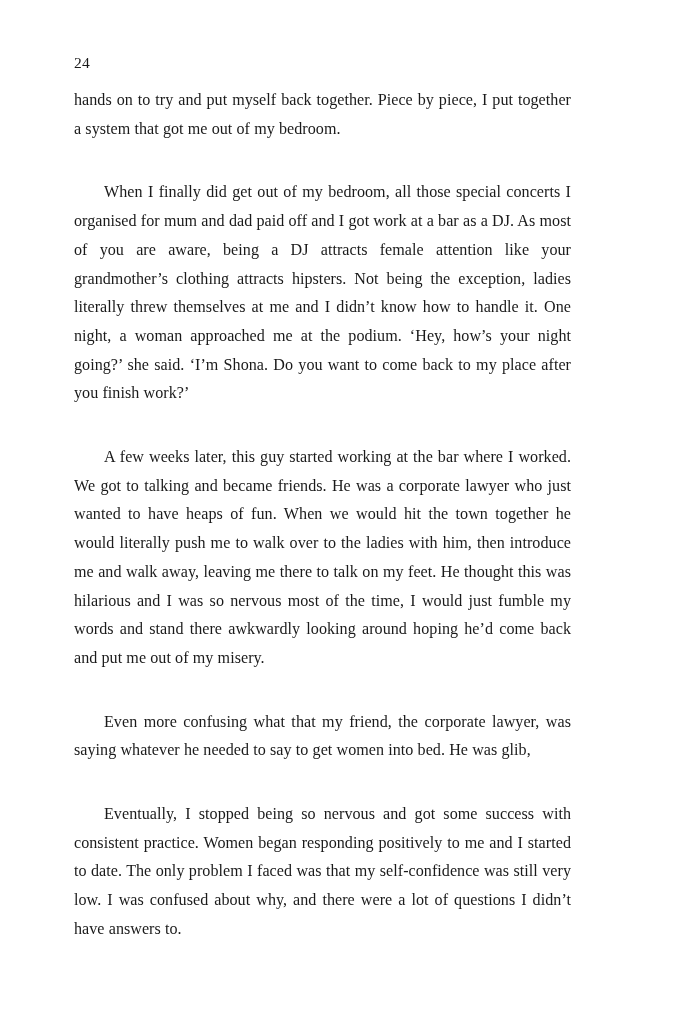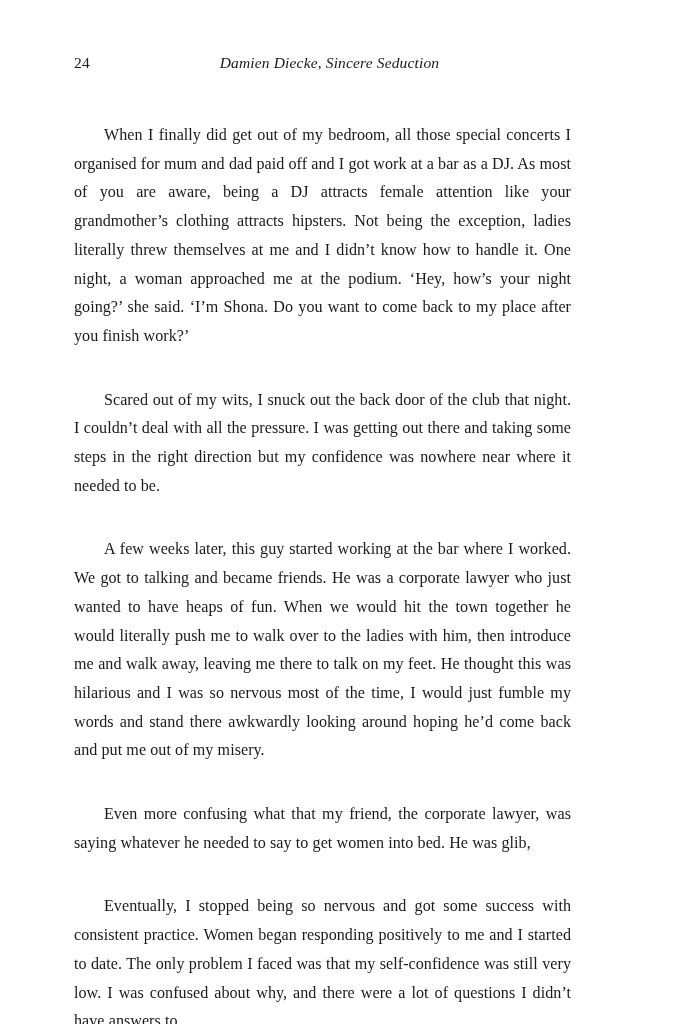--- a/index.html
+++ b/index.html
@@ -70,24 +70,23 @@
     text-indent: 0;
   }
 </style>
 </head>
 <body>
 
 <div class="page">
 
   <div class="running-head">
     <span class="folio">24</span>
-    <span class="head-title">Damien Diecke, Sincere Seduction</span>
   </div>
 
   <div class="textblock">
+    <p class="para first">hands on to try and put myself back together. Piece by piece, I put together a system that got me out of my bedroom.</p>
     <p class="para indent">When I finally did get out of my bedroom, all those special concerts I organised for mum and dad paid off and I got work at a bar as a DJ. As most of you are aware, being a DJ attracts female attention like your grandmother’s clothing attracts hipsters. Not being the exception, ladies literally threw themselves at me and I didn’t know how to handle it. One night, a woman approached me at the podium. ‘Hey, how’s your night going?’ she said. ‘I’m Shona. Do you want to come back to my place after you finish work?’</p>
-    <p class="para indent">Scared out of my wits, I snuck out the back door of the club that night. I couldn’t deal with all the pressure. I was getting out there and taking some steps in the right direction but my confidence was nowhere near where it needed to be.</p>
     <p class="para indent">A few weeks later, this guy started working at the bar where I worked. We got to talking and became friends. He was a corporate lawyer who just wanted to have heaps of fun. When we would hit the town together he would literally push me to walk over to the ladies with him, then introduce me and walk away, leaving me there to talk on my feet. He thought this was hilarious and I was so nervous most of the time, I would just fumble my words and stand there awkwardly looking around hoping he’d come back and put me out of my misery.</p>
     <p class="para indent">Even more confusing what that my friend, the corporate lawyer, was saying whatever he needed to say to get women into bed. He was glib,</p>
     <p class="para indent">Eventually, I stopped being so nervous and got some success with consistent practice. Women began responding positively to me and I started to date. The only problem I faced was that my self-confidence was still very low. I was confused about why, and there were a lot of questions I didn’t have answers to.</p>
   </div>
 
 </div>
 
 </body></html>

